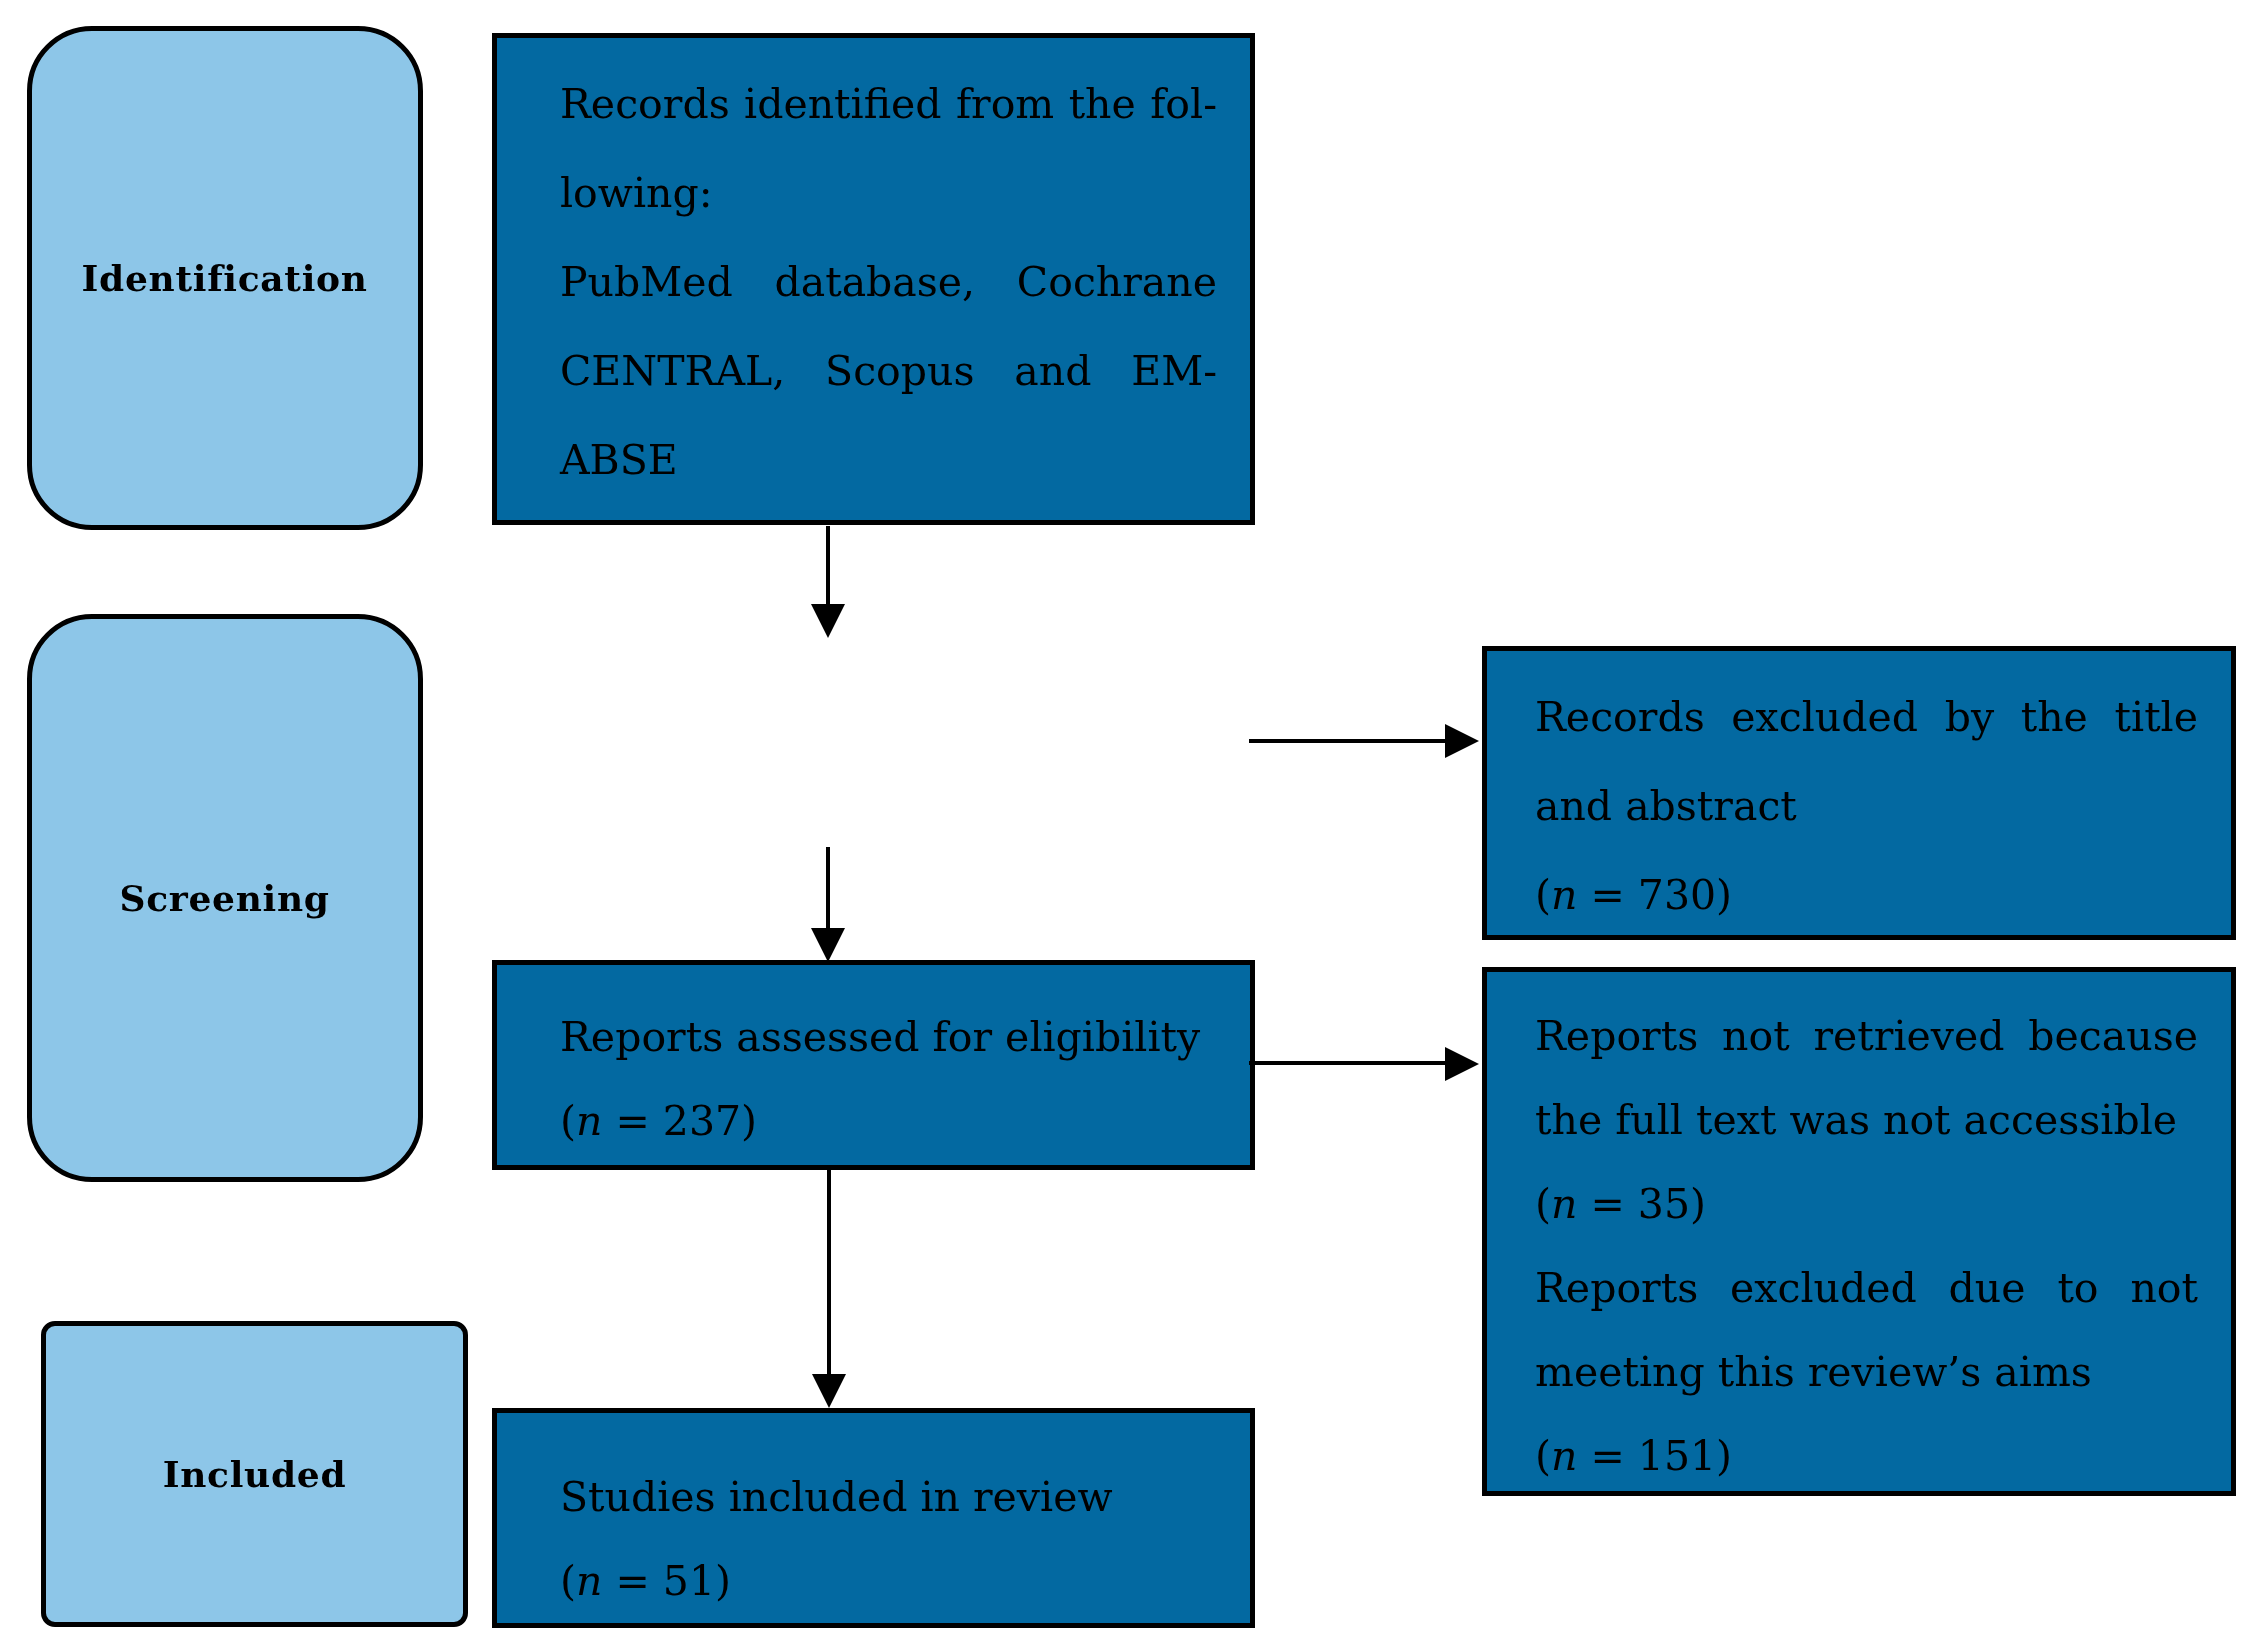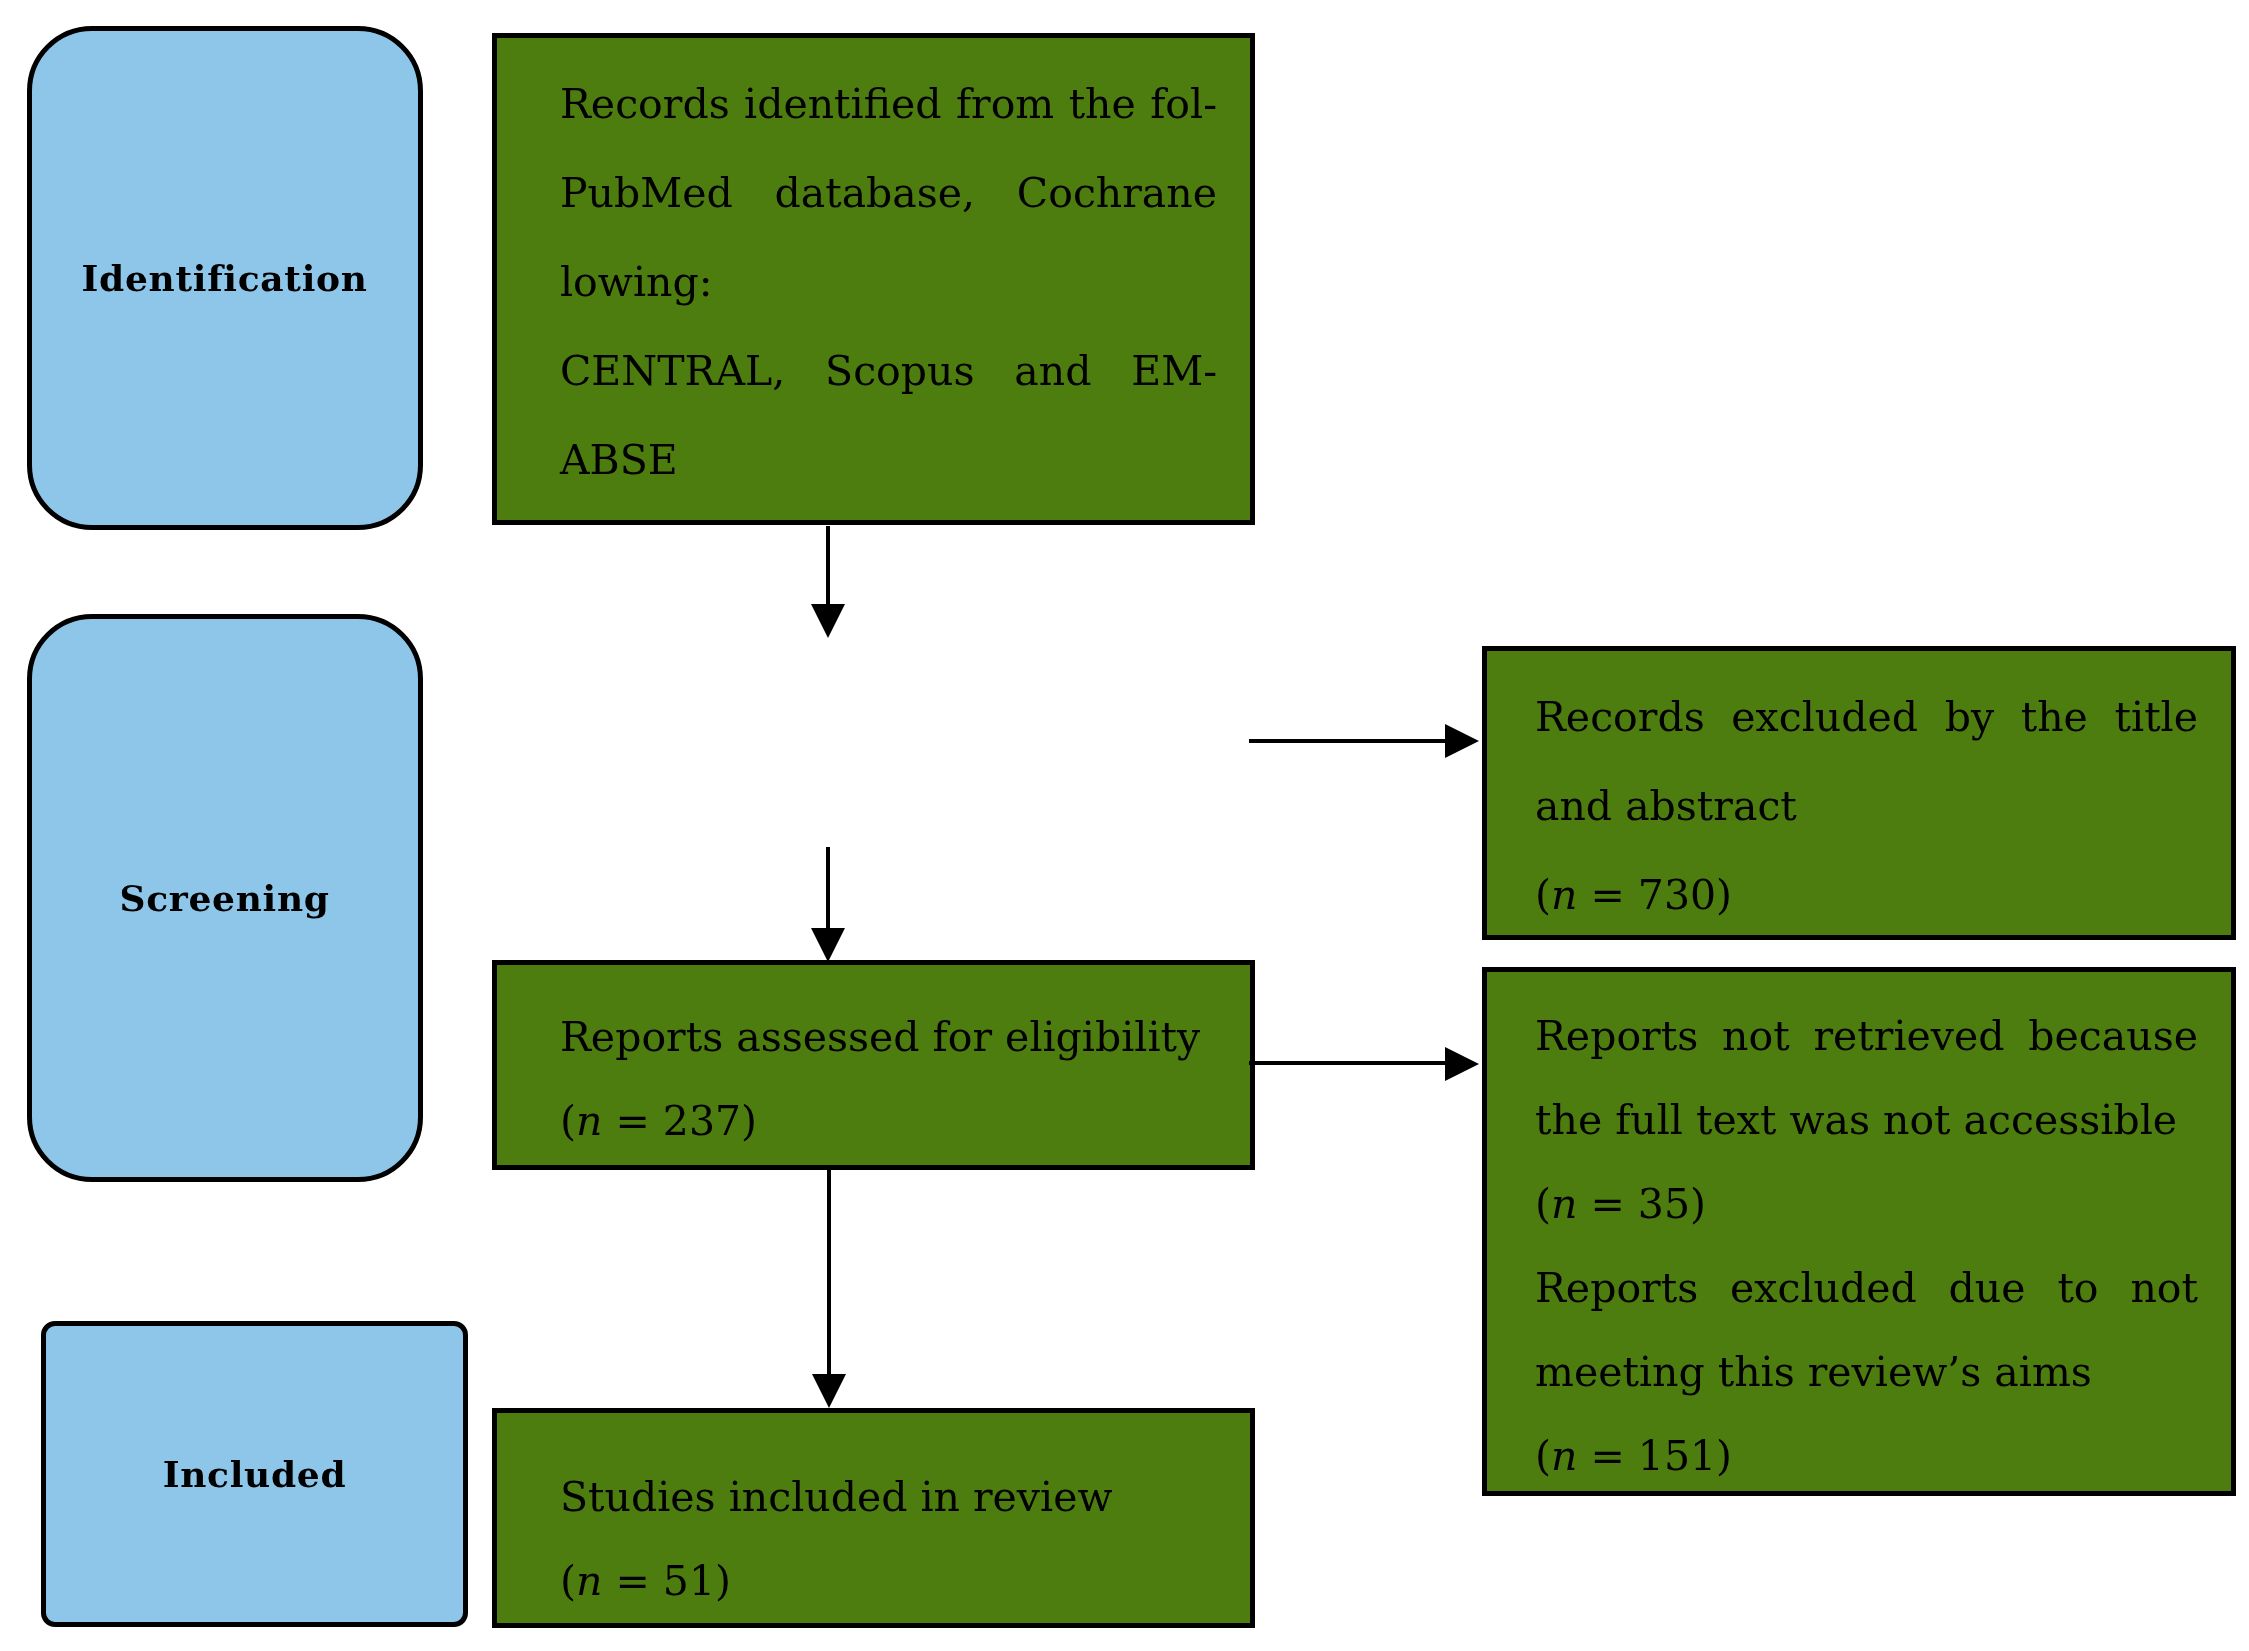--- a/index.html
+++ b/index.html
@@ -24,21 +24,21 @@
     justify-content: center;
     box-sizing: border-box;
     font-weight: bold;
     font-size: 36px;
     letter-spacing: 0.7px;
   }
 
   
   .pbox {
     position: absolute;
-    background: #4d7c0f;
+    background: #0369a1;
     border: 5.9px solid #000000;
     box-sizing: border-box;
     font-size: 41px;
     padding: 22px 33px 0 63px;
   }
   .pbox .line {
     display: block;
     height: 84px;
     line-height: 84px;
     white-space: nowrap;
@@ -80,22 +80,22 @@
   <div class="stage" style="left:26.6px; top:614px; width:396px; height:568px;">
     <span>Screening</span>
   </div>
 
   <div class="stage" style="left:41px; top:1321px; width:427px; height:306px; border-radius:14px;">
     <span>Included</span>
   </div>
 
   <div class="pbox" style="left:492px; top:33px; width:763px; height:492px;">
     <span class="line tall stretch">Records identified from the fol-</span>
+    <span class="line tall">lowing:</span>
     <span class="line tall stretch">PubMed database, Cochrane</span>
-    <span class="line tall">lowing:</span>
     <span class="line tall stretch">CENTRAL, Scopus and EM-</span>
     <span class="line tall">ABSE</span>
   </div>
 
 
   <div class="pbox" style="left:1482px; top:646px; width:754px; height:294px; padding-left:48px;">
     <span class="line tall stretch">Records excluded by the title</span>
     <span class="line tall">and abstract</span>
     <span class="line tall"><span>(</span><span class="nvar">n</span><span> = 730)</span></span>
   </div>

